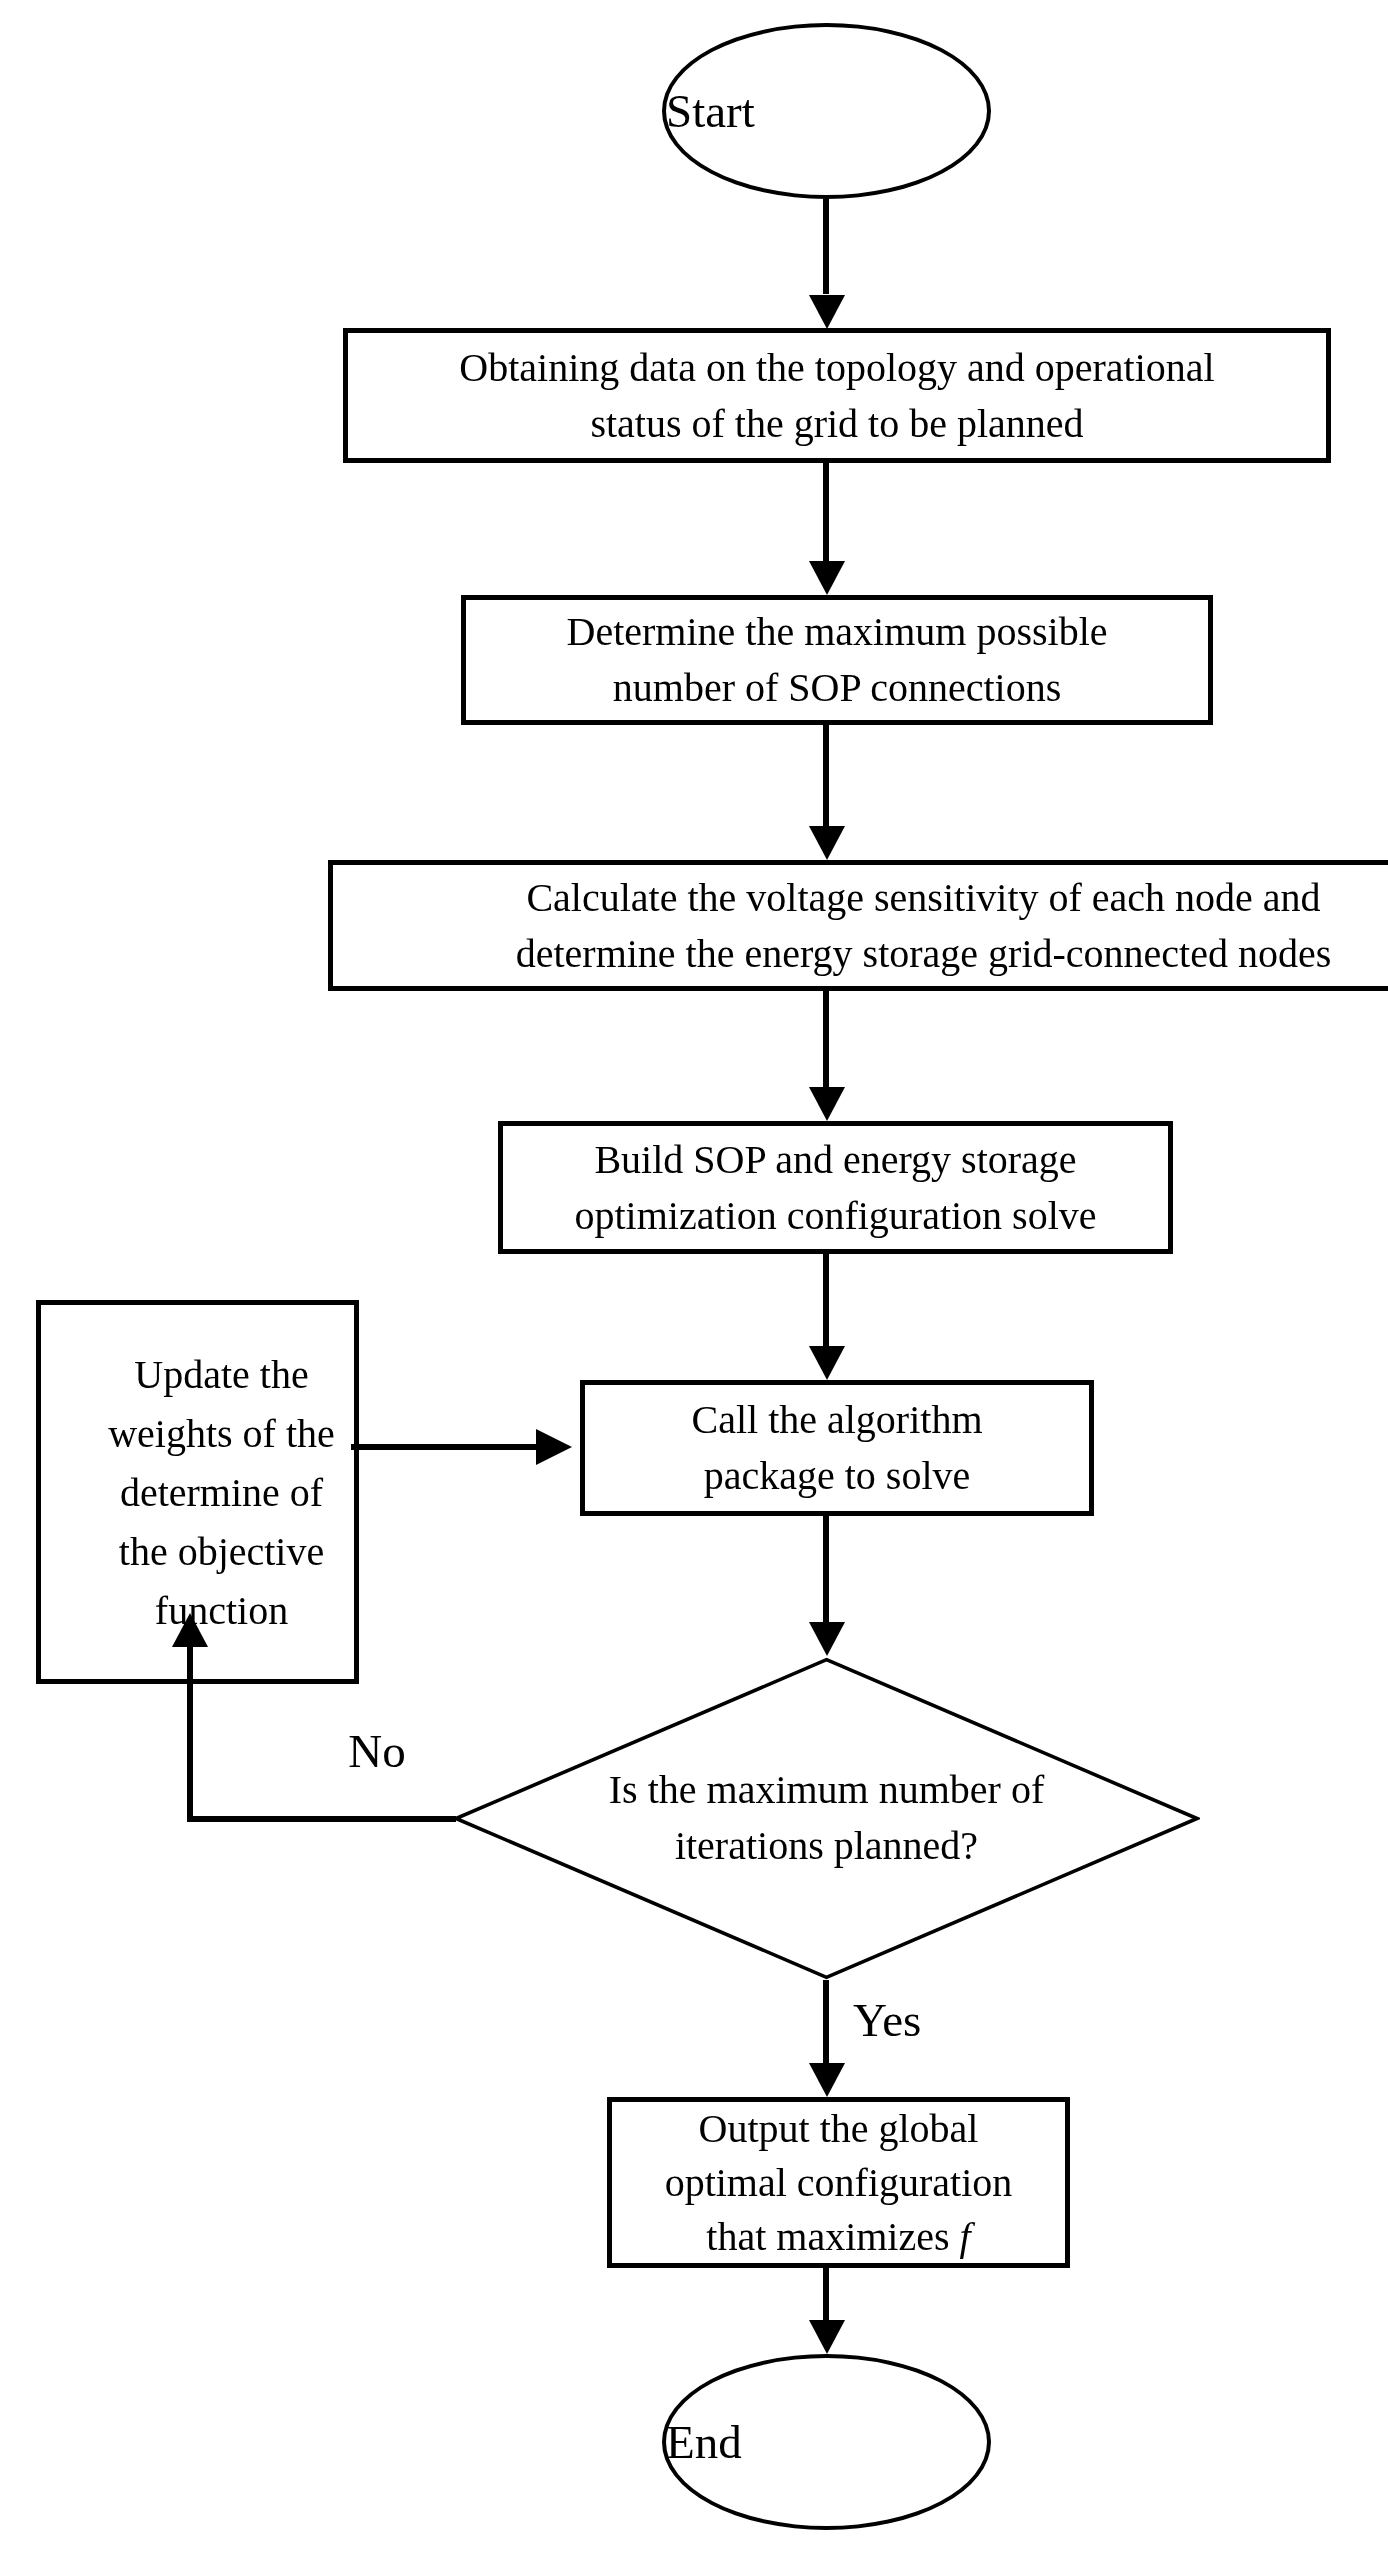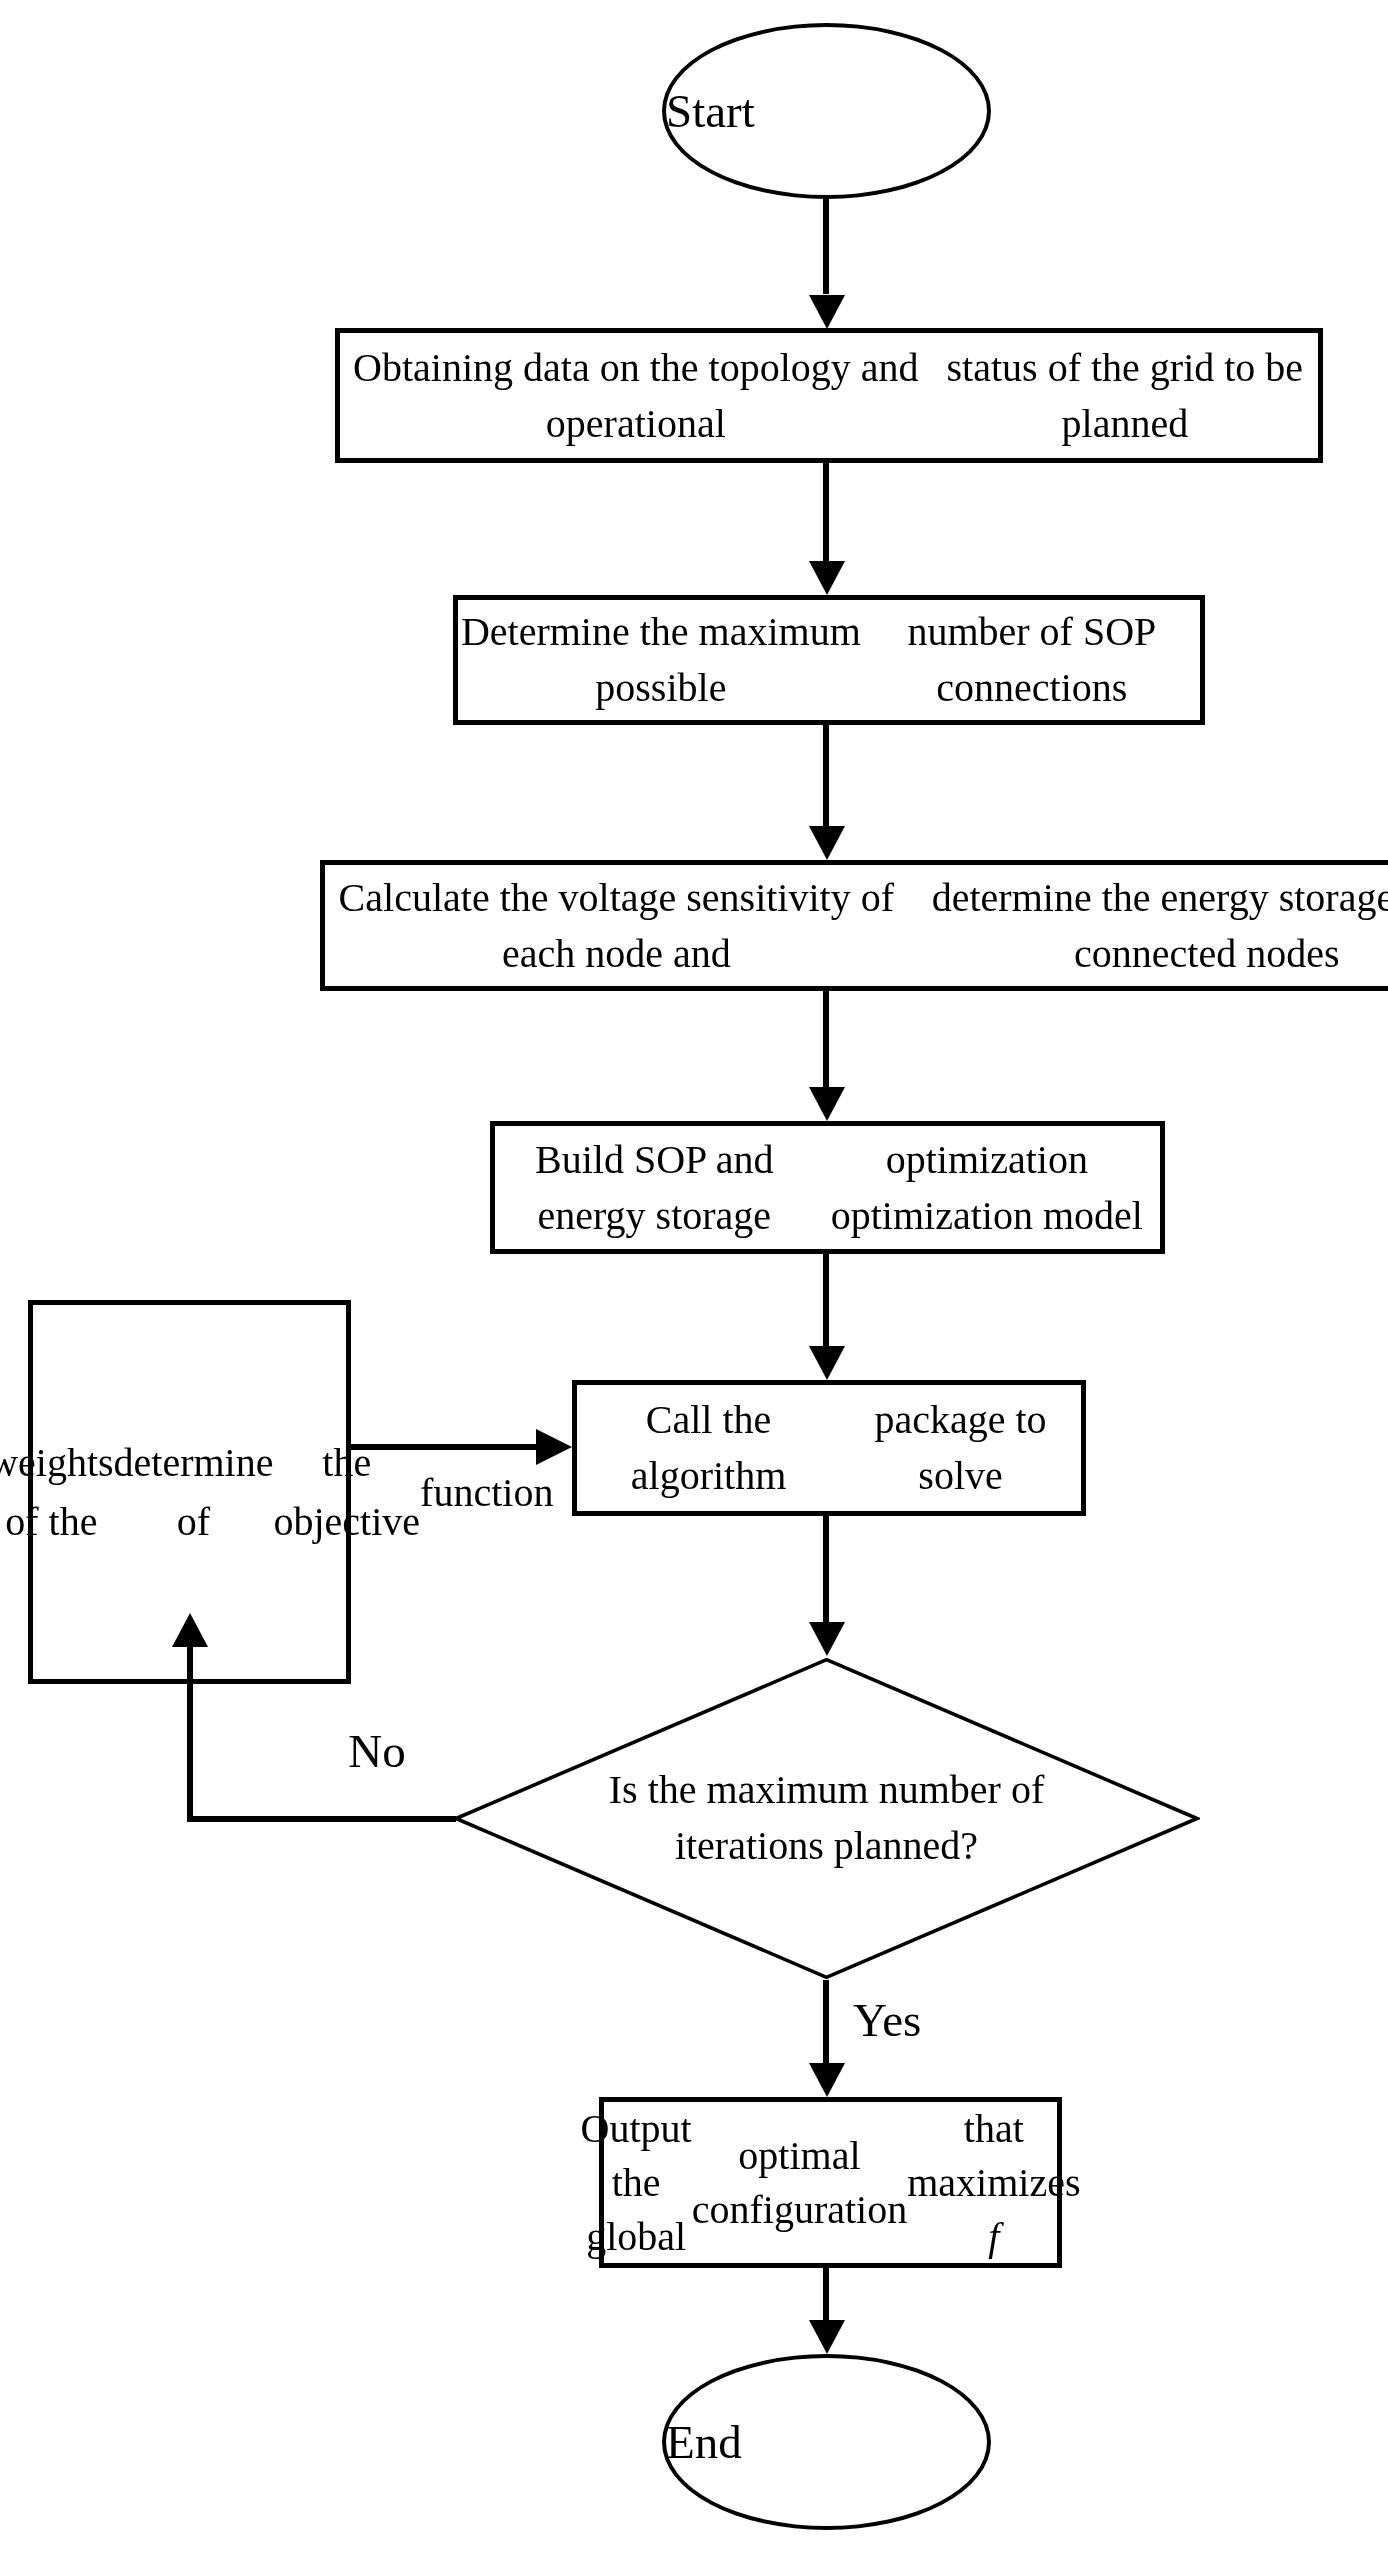--- a/index.html
+++ b/index.html
@@ -20,26 +20,28 @@
     display: flex;
     align-items: center;
     font-size: 47px;
     box-sizing: border-box;
   }
   .pbox {
     position: absolute;
     border: 5.4px solid #000;
     background: #fff;
     display: flex;
+    flex-direction: column;
     justify-content: center;
     align-items: center;
     text-align: center;
     font-size: 40px;
     line-height: 56px;
     box-sizing: border-box;
+    margin-left: 8px;
   }
   .pbox.tall { line-height: 59px; }
   .pbox.out { line-height: 54px; }
   .vline { position: absolute; width: 6.3px; background: #000; }
   .hline { position: absolute; height: 6.3px; background: #000; }
   .ah-down {
     position: absolute; width: 0; height: 0;
     border-left: 18px solid transparent;
     border-right: 18px solid transparent;
     border-top: 34px solid #000;
@@ -101,21 +103,21 @@
   <div class="pbox" style="left:320px; top:860px; width:1191px; height:131px;">
     <div>Calculate the voltage sensitivity of each node and</div>
     <div>determine the energy storage grid-connected nodes</div>
   </div>
 
   <div class="vline" style="left:823px; top:991px; height:96px;"></div>
   <div class="ah-down" style="left:809px; top:1087px;"></div>
 
   <div class="pbox" style="left:490px; top:1121px; width:675px; height:133px;">
     <div>Build SOP and energy storage</div>
-    <div>optimization optimization model</div>
+    <div>optimization configuration solve</div>
   </div>
 
   <div class="vline" style="left:823px; top:1254px; height:92px;"></div>
   <div class="ah-down" style="left:809px; top:1346px;"></div>
 
   <div class="pbox tall" style="left:28px; top:1300px; width:323px; height:384px;padding-left:48px;">
     <div>Update the</div>
     <div>weights of the</div>
     <div>determine of</div>
     <div>the objective</div>

